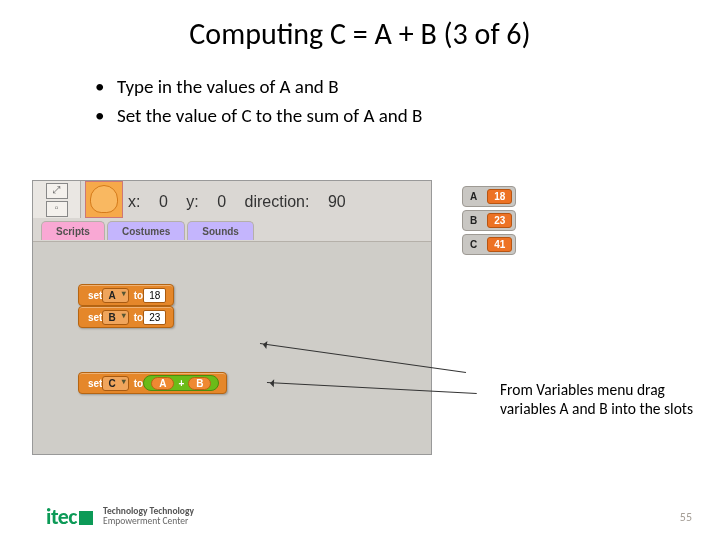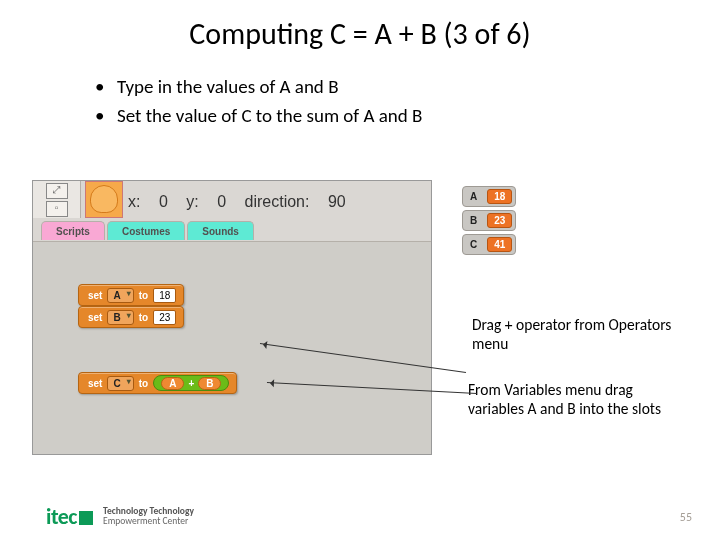--- a/index.html
+++ b/index.html
@@ -11,26 +11,26 @@
   .shot { position: absolute; left: 32px; top: 180px; width: 658px; height: 275px; }
 
   .scratch { position: absolute; left: 0; top: 0; width: 400px; height: 275px; background: #dad7d3; border: 1px solid #999; font-family: Verdana, sans-serif; }
   .spanel { position: absolute; left: 0; top: 0; width: 48px; height: 37px; background: #eae7e3; border-right: 1px solid #b5b0a9; }
   .sbtn { width: 22px; height: 16px; margin: 2px auto; background: #f4f1ed; border: 1px solid #888; font-size: 10px; text-align: center; line-height: 12px; color: #555; }
   .sprite-ic { position: absolute; left: 52px; top: 0; width: 38px; height: 37px; background: #f6a94a; border: 1px solid #c77; }
   .cat { position: absolute; left: 4px; top: 3px; width: 28px; height: 28px; background: #f9b861; border-radius: 50% 50% 40% 40%; border: 1px solid #d47a1a; }
   .spinfo { position: absolute; left: 95px; top: 12px; font-size: 16px; color: #333; font-weight: bold; font-family: Verdana, sans-serif; }
   .spinfo span { margin-right: 14px; font-weight: normal; }
   .tabs { position: absolute; left: 8px; top: 40px; display: flex; gap: 2px; }
-  .tab { background: #5eead4; padding: 4px 14px 3px; font-size: 10px; font-weight: bold; color: #525150; border-radius: 5px 5px 0 0; border: 1px solid #b5b0a9; border-bottom: none; }
+  .tab { background: #c4b5fd; padding: 4px 14px 3px; font-size: 10px; font-weight: bold; color: #525150; border-radius: 5px 5px 0 0; border: 1px solid #b5b0a9; border-bottom: none; }
   .tab.active { background: #f9a8d4; }
   .script-area { position: absolute; left: 0; top: 60px; right: 0; bottom: 0; background: #cfcdc8; border-top: 1px solid #b5b0a9; }
 
   .blk { position: absolute; display: flex; align-items: center; height: 22px; background: #e5872a; border: 1px solid #b56513; border-radius: 4px; padding: 0 7px 0 9px; font-size: 10px; font-weight: bold; color: #fff; box-shadow: inset 0 1px 0 rgba(255,255,255,.35), 1px 1px 2px rgba(0,0,0,.25); }
-  .blk .lab { margin-right: 5px; }
+  .blk .lab { }
   .dd { background: #f0a55c; border: 1px solid #a85a10; border-radius: 3px; padding: 1px 12px 1px 5px; color: #222; font-size: 10px; font-weight: bold; margin-right: 5px; position: relative; }
   .dd::after { content: "▾"; position: absolute; right: 2px; top: 0; font-size: 8px; color: #553; }
   .txtbox { background: #fff; border: 1px solid #a85a10; border-radius: 2px; padding: 1px 5px; color: #000; font-size: 10px; font-weight: normal; font-family: Verdana, sans-serif; min-width: 18px; text-align: center; }
   .oper { background: #6bbb18; border: 1px solid #4a8a0f; border-radius: 9px; padding: 1px 7px; display: inline-flex; align-items: center; gap: 4px; height: 16px; }
   .varpill { background: #ef8932; border: 1px solid #b56513; border-radius: 8px; padding: 0 7px; font-size: 10px; color: #fff; font-weight: bold; }
 
   .mon { position: absolute; display: flex; align-items: center; background: #c9c7c3; border: 1px solid #9e9a94; border-radius: 4px; padding: 2px 3px 2px 7px; font-size: 10px; font-weight: bold; color: #222; font-family: Verdana, sans-serif; }
   .mon .val { background: #ed7224; color: #fff; padding: 1px 6px; border-radius: 3px; margin-left: 10px; min-width: 18px; text-align: center; border: 1px solid #b75512; font-weight: bold; }
 
   .note { position: absolute; font-size: 15.5px; line-height: 1.25; }
@@ -106,24 +106,23 @@
   </div>
   <div class="mon" style="left:430px; top:30px;">
     <span>B</span>
     <span class="val">23</span>
   </div>
   <div class="mon" style="left:430px; top:54px;">
     <span>C</span>
     <span class="val">41</span>
   </div>
 
-  <div class="note" style="left:440px; top:135px; width:210px;">Drag + operator from Operators menu</div>
   <div class="arrow" style="left:228px; top:163px; width:208px; transform:rotate(8deg); transform-origin:left center;"></div>
 
-  <div class="note" style="left:436px; top:200px; width:210px;">From Variables menu drag variables A and B into the slots</div>
+  <div class="note" style="left:468px; top:200px; width:210px;">From Variables menu drag variables A and B into the slots</div>
   <div class="arrow" style="left:235px; top:202px; width:210px; transform:rotate(3deg); transform-origin:left center;"></div>
 
 </div>
 
 <div class="footer">
   <div class="logo"><span>itec</span><span class="logo-sq"></span></div>
   <div class="logotxt">
     <b>Technology Technology</b><br><span>Empowerment Center</span>
   </div>
 </div>

